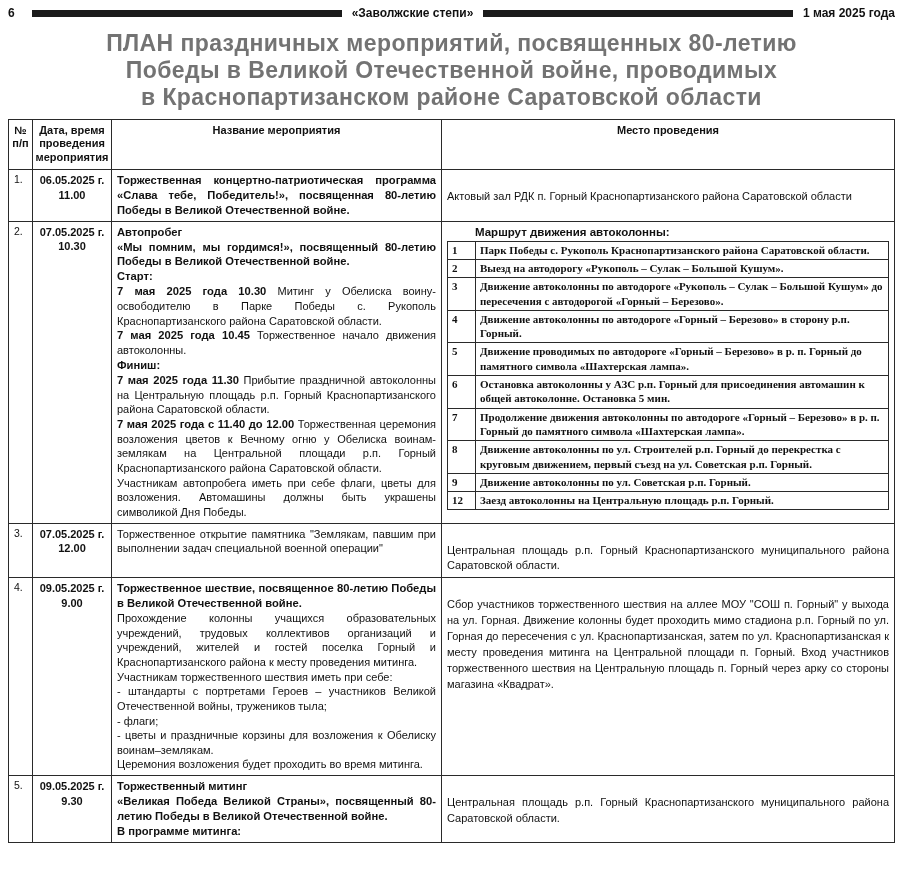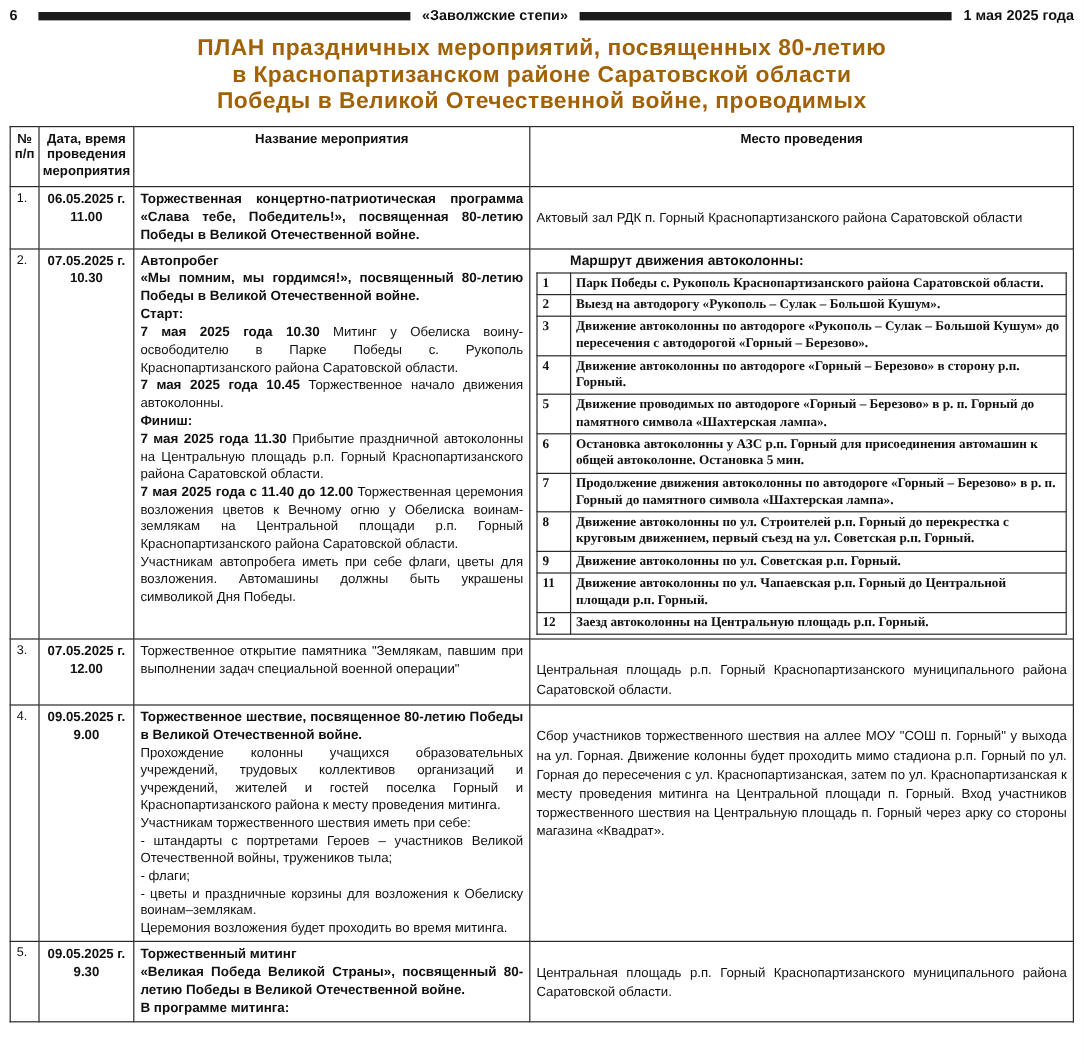--- a/index.html
+++ b/index.html
@@ -20,25 +20,25 @@
   }
   .masthead .bar { height: 7px; background: #1b1b1b; flex: 1; }
   .masthead .pageno { width: 14px; }
   .masthead .paper { white-space: nowrap; }
   .masthead .date { white-space: nowrap; }
 
   
   .doc-title {
     text-align: center;
     font-weight: 800;
-    font-size: 19px;
+    font-size: 23px;
     line-height: 1.17;
     letter-spacing: .4px;
     margin: 9px 0 8px 0;
-    color: #a16207;
+    color: #737373;
   }
 
   
   table.main {
     border-collapse: collapse;
     width: 887px;
     table-layout: fixed;
     background: #fff;
   }
   .main th, .main td {
@@ -90,22 +90,22 @@
   <div class="masthead">
     <span class="pageno">6</span>
     <span class="bar"></span>
     <span class="paper">«Заволжские степи»</span>
     <span class="bar"></span>
     <span class="date">1 мая  2025 года</span>
   </div>
 
   <div class="doc-title">
     <div>ПЛАН праздничных мероприятий, посвященных 80-летию</div>
+    <div>Победы в Великой Отечественной войне, проводимых</div>
     <div>в Краснопартизанском районе Саратовской области</div>
-    <div>Победы в Великой Отечественной войне, проводимых</div>
   </div>
 
   <table class="main">
     <colgroup>
       <col class="c-num">
         <col class="c-date">
         <col class="c-name">
         <col class="c-place">
     </colgroup>
     <thead>
@@ -181,24 +181,20 @@
                 </tr>
                 <tr>
                   <td class="route-num">8</td>
                   <td>Движение автоколонны по ул. Строителей р.п. Горный до перекрестка с круговым движением, первый съезд на ул. Советская р.п. Горный.</td>
                 </tr>
                 <tr>
                   <td class="route-num">9</td>
                   <td>Движение  автоколонны по ул. Советская р.п. Горный.</td>
                 </tr>
                 <tr>
-                  <td class="route-num">11</td>
-                  <td>Движение автоколонны по ул. Чапаевская р.п. Горный до Центральной площади р.п. Горный.</td>
-                </tr>
-                <tr>
                   <td class="route-num">12</td>
                   <td>Заезд автоколонны на Центральную площадь р.п. Горный.</td>
                 </tr>
               </tbody>
             </table>
           </td>
         </tr>
         <tr>
           <td class="cell-num">3.</td>
           <td class="cell-date">

